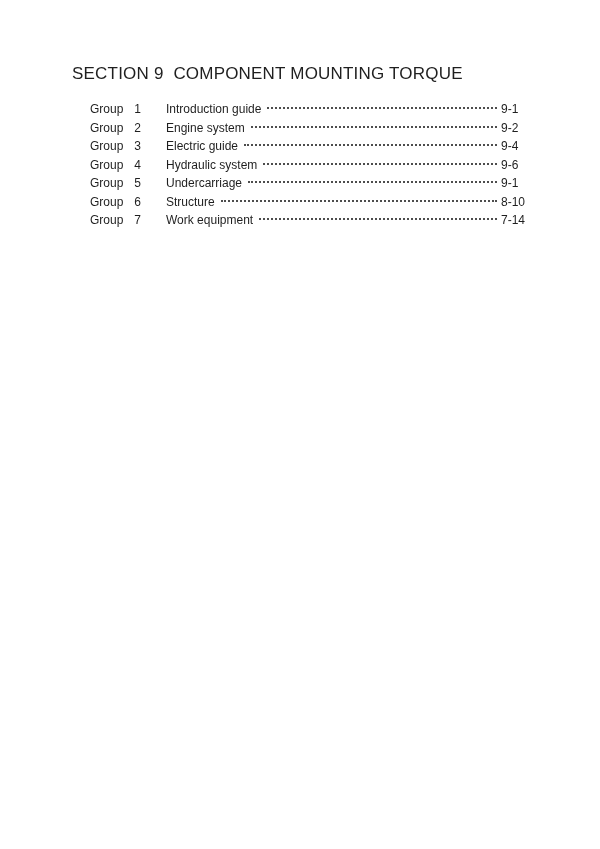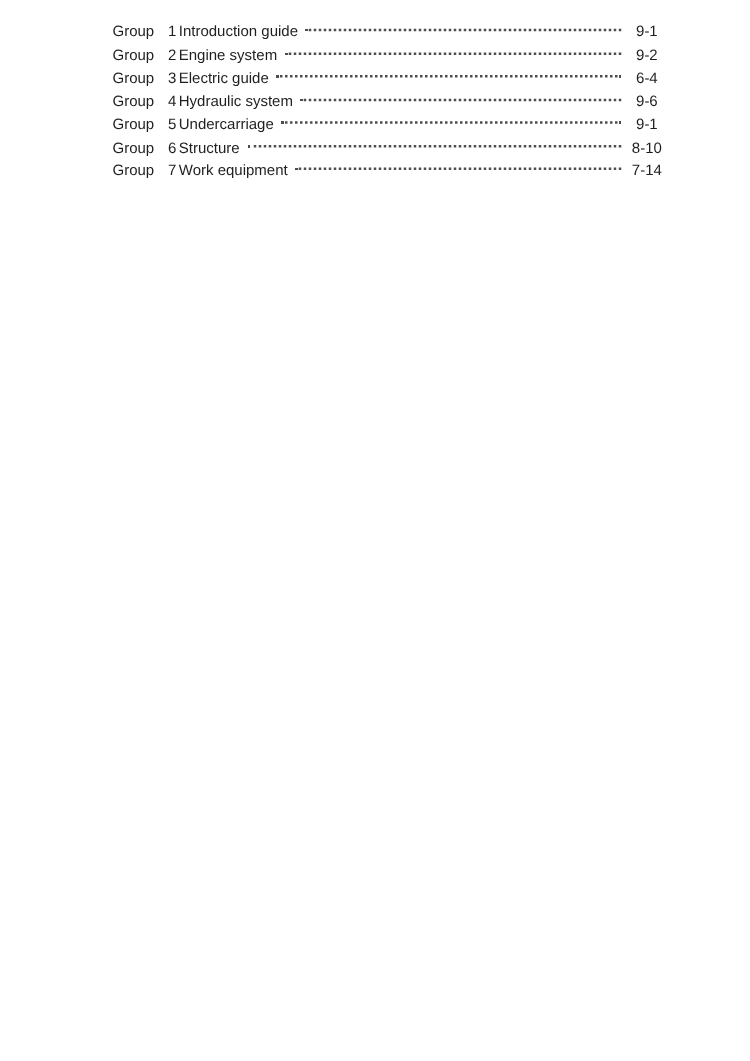--- a/index.html
+++ b/index.html
@@ -44,42 +44,43 @@
     flex: none;
   }
   .toc-group-number {
     width: 9px;
     flex: none;
     margin-left: 5px;
     text-align: right;
   }
   .toc-entry-label {
     flex: none;
-    margin-left: 2px;
+    margin-left: 25px;
     white-space: nowrap;
   }
   .dot-leader {
     flex: 1;
     height: 0;
     margin: 0 4px 0 6px;
     border-bottom: 2px dotted var(--leader-color, #4d4d4d);
     transform: translateY(-1px);
   }
   .toc-page-number {
     width: 33px;
     flex: none;
-    text-align: center;
+    text-align: left;
     white-space: nowrap;
   }
 </style>
 </head>
 <body>
 
 <div class="page">
 
+  <h1 class="section-title">SECTION 9  COMPONENT MOUNTING TORQUE</h1>
 
   <div class="toc">
 
     <div class="toc-row">
       <span class="toc-group-word">Group</span>
       <span class="toc-group-number">1</span>
       <span class="toc-entry-label">Introduction guide</span>
       <span class="dot-leader"></span>
       <span class="toc-page-number">9-1</span>
     </div>
@@ -90,21 +91,21 @@
       <span class="toc-entry-label">Engine system</span>
       <span class="dot-leader"></span>
       <span class="toc-page-number">9-2</span>
     </div>
 
     <div class="toc-row">
       <span class="toc-group-word">Group</span>
       <span class="toc-group-number">3</span>
       <span class="toc-entry-label">Electric guide</span>
       <span class="dot-leader"></span>
-      <span class="toc-page-number">6-4</span>
+      <span class="toc-page-number">9-4</span>
     </div>
 
     <div class="toc-row">
       <span class="toc-group-word">Group</span>
       <span class="toc-group-number">4</span>
       <span class="toc-entry-label">Hydraulic system</span>
       <span class="dot-leader"></span>
       <span class="toc-page-number">9-6</span>
     </div>
 

